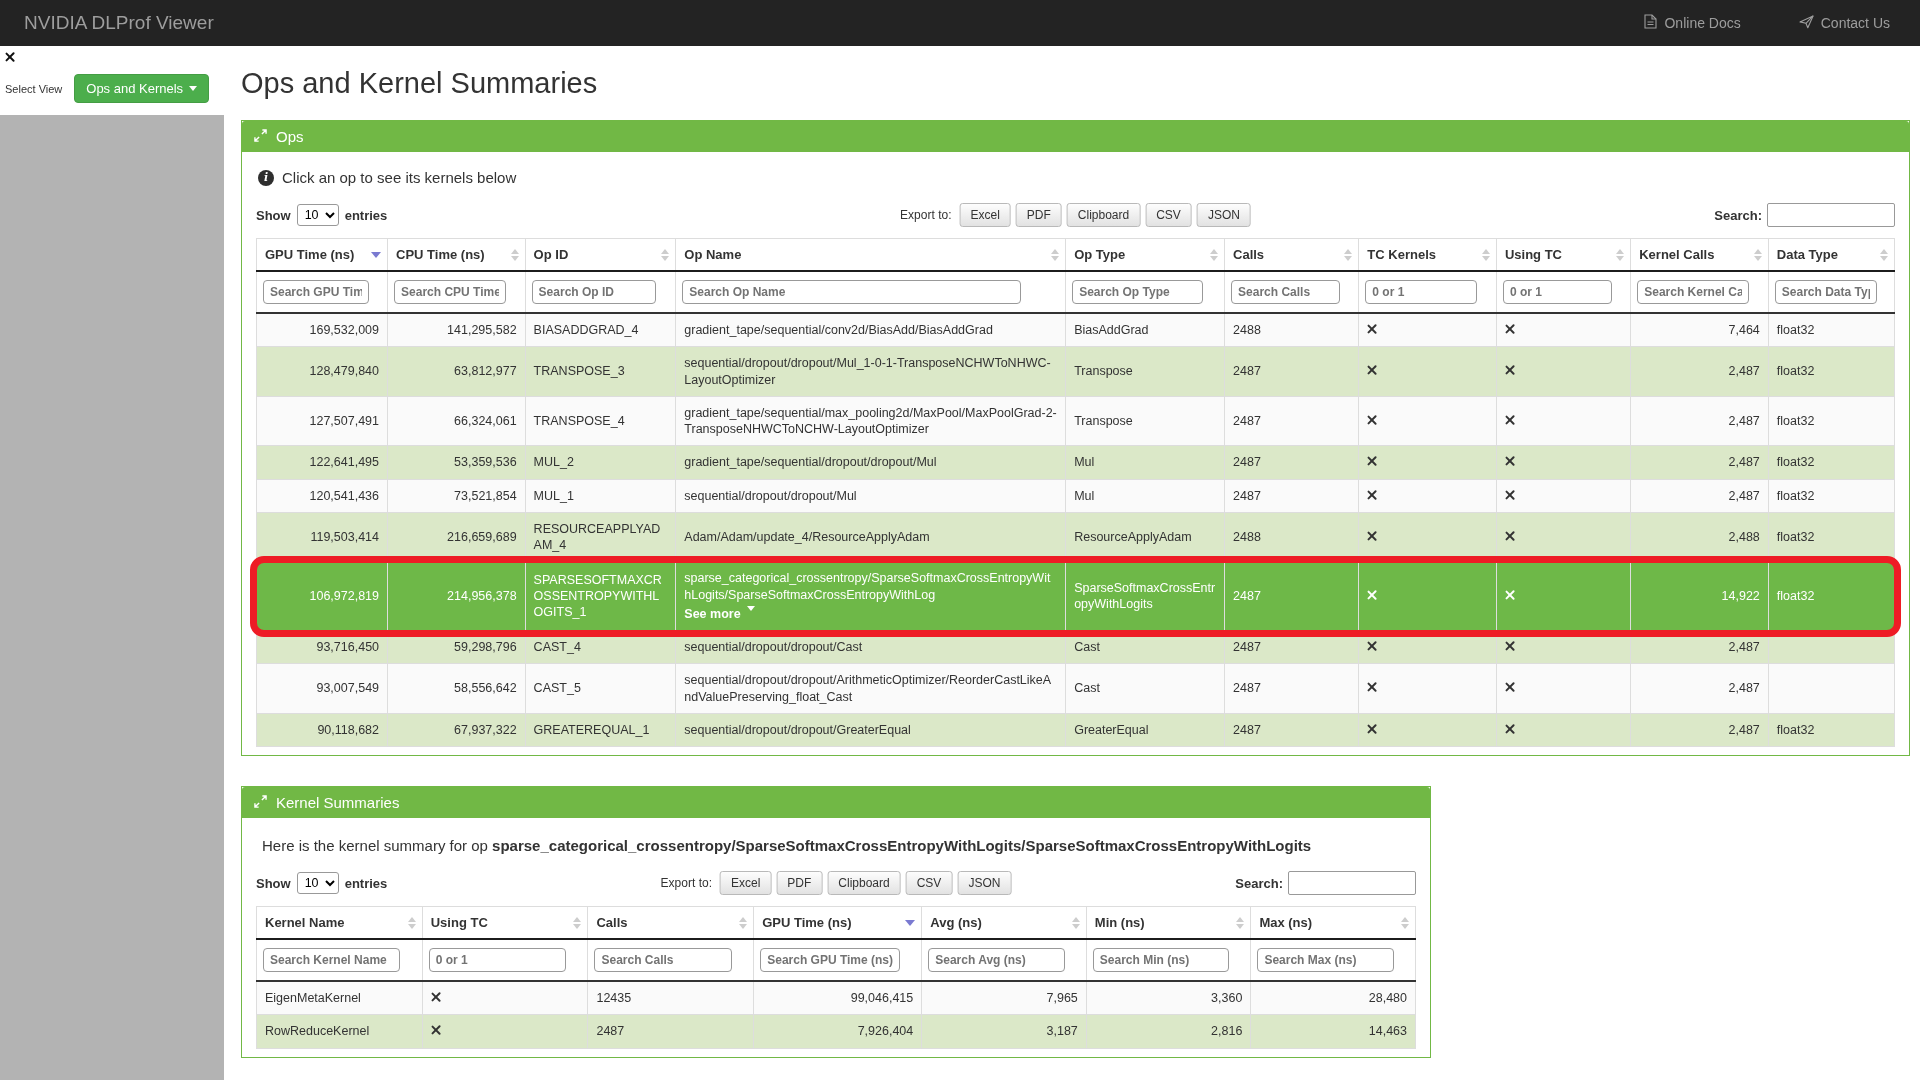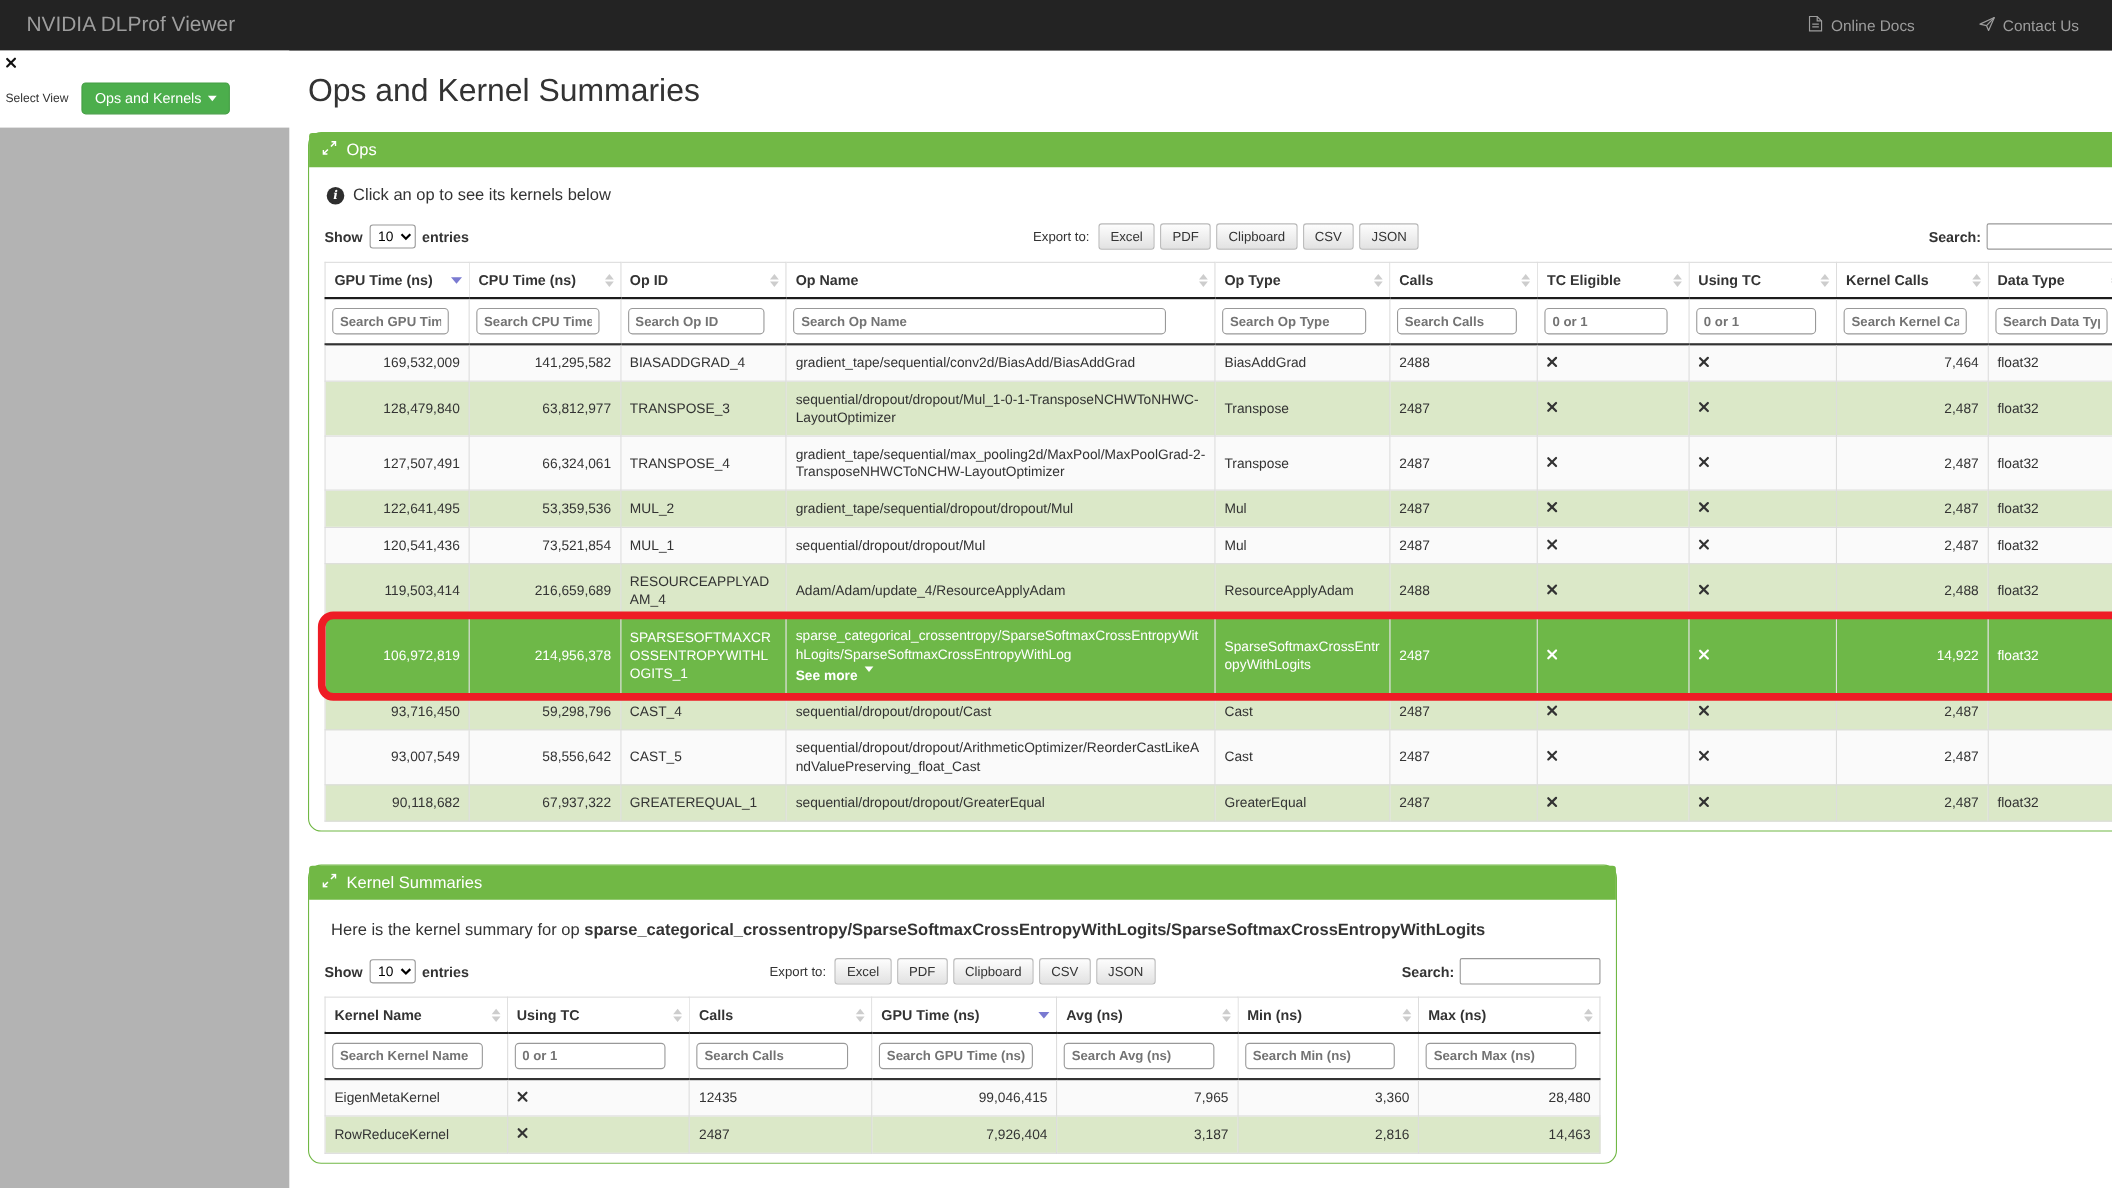--- a/index.html
+++ b/index.html
@@ -13,36 +13,36 @@
   .navbar {
     height:46px; background:#232323;
     display:flex; align-items:center; justify-content:space-between;
     padding:0 30px 0 24px;
   }
   .brand { color:#9d9d9d; font-size:19px; }
   .nav-links { display:flex; gap:58px; }
   .nav-link { display:flex; align-items:center; gap:7px; color:#9d9d9d; font-size:14px; cursor:pointer; text-decoration:none; }
   
   .layout { display:flex; height:1034px; }
-  .sidebar { width:263px; flex:none; display:flex; flex-direction:column; background:#fff; }
+  .sidebar { width:224px; flex:none; display:flex; flex-direction:column; background:#fff; }
   .sidebar-top { padding:4px 4px 12px 3px; }
   .close-x { color:#111; display:inline-block; margin:2px 0 8px 2px; cursor:pointer; }
   .select-view-row { display:flex; align-items:center; gap:12px; padding-left:2px; }
   .select-view-label { font-size:11px; color:#333; }
   .view-btn {
     background:#4cae4c; border:1px solid #449d44; color:#fff;
     font-size:13px; padding:6px 11px; border-radius:4px;
     display:inline-flex; align-items:center; cursor:pointer;
     font-family:inherit;
   }
   .sidebar-gray { flex:1; background:#b3b3b3; }
   main { flex:1; padding:0 10px 0 17px; }
   h1 { font-size:29px; font-weight:500; color:#333; margin:21px 0 20px; }
   
-  .panel { border:1px solid #71b845; border-radius:12px; background:#fff; }
+  .panel { border:1px solid #71b845; border-radius:0; background:#fff; }
   .ops-panel { width:1669px; margin-bottom:30px; }
   .kernel-panel { width:1190px; }
   .panel-header {
     background:#71b845; color:#fff; font-size:15px;
     padding:7px 12px; display:flex; align-items:center; gap:9px;
     border-radius:3px 3px 0 0; cursor:pointer;
   }
   .panel-body { padding:15px 14px 8px; }
   .info-row { display:flex; align-items:center; gap:8px; font-size:15px; color:#333; margin:2px 0 15px 2px; }
   .info-icon {
@@ -229,21 +229,21 @@
                       <span class="tri down"></span>
                     </span></th>
                   <th class="col-4 a-l"><span class="th-label">Op Type</span><span class="sorters">
                       <span class="tri up"></span>
                       <span class="tri down"></span>
                     </span></th>
                   <th class="col-5 a-c"><span class="th-label">Calls</span><span class="sorters">
                       <span class="tri up"></span>
                       <span class="tri down"></span>
                     </span></th>
-                  <th class="col-6 a-c"><span class="th-label">TC Eligible</span><span class="sorters">
+                  <th class="col-6 a-c"><span class="th-label">TC Kernels</span><span class="sorters">
                       <span class="tri up"></span>
                       <span class="tri down"></span>
                     </span></th>
                   <th class="col-7 a-c"><span class="th-label">Using TC</span><span class="sorters">
                       <span class="tri up"></span>
                       <span class="tri down"></span>
                     </span></th>
                   <th class="col-8 a-c"><span class="th-label">Kernel Calls</span><span class="sorters">
                       <span class="tri up"></span>
                       <span class="tri down"></span>

